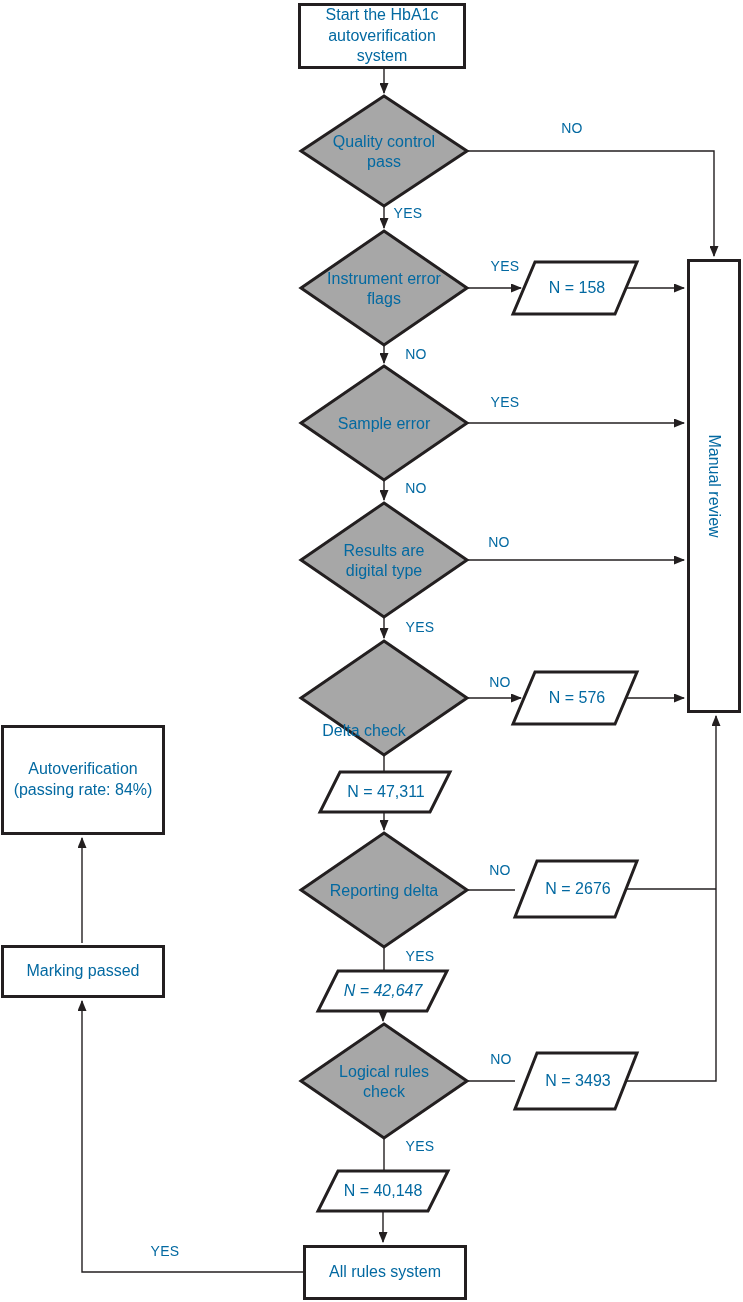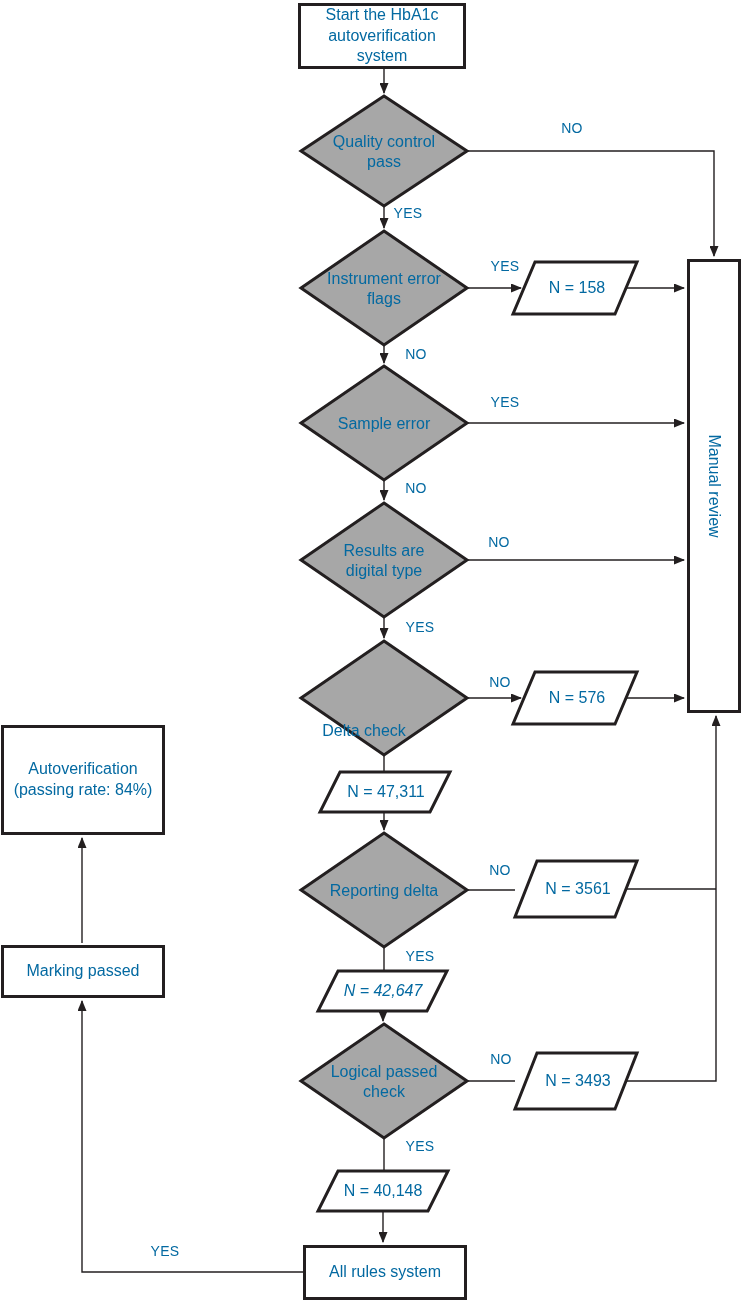--- a/index.html
+++ b/index.html
@@ -108,27 +108,27 @@
 
   <div class="lbl" style="left:384px;top:152px;width:150px;">Quality control
 pass</div>
   <div class="lbl" style="left:384px;top:289px;width:160px;">Instrument error
 flags</div>
   <div class="lbl" style="left:384px;top:424px;width:160px;">Sample error</div>
   <div class="lbl" style="left:384px;top:561px;width:150px;">Results are
 digital type</div>
   <div class="lbl" style="left:364px;top:699px;width:160px;margin-top:32px;">Delta check</div>
   <div class="lbl" style="left:384px;top:891px;width:170px;">Reporting delta</div>
-  <div class="lbl" style="left:384px;top:1082px;width:150px;">Logical passed
+  <div class="lbl" style="left:384px;top:1082px;width:150px;">Logical rules
 check</div>
 
   <div class="lbl" style="left:577px;top:288px;">N = 158</div>
   <div class="lbl" style="left:577px;top:698px;">N = 576</div>
   <div class="lbl" style="left:386px;top:792px;">N = 47,311</div>
-  <div class="lbl" style="left:578px;top:889px;">N = 3561</div>
+  <div class="lbl" style="left:578px;top:889px;">N = 2676</div>
   <div class="lbl" style="left:383px;top:991px;font-style:italic;">N = 42,647</div>
   <div class="lbl" style="left:578px;top:1081px;">N = 3493</div>
   <div class="lbl" style="left:383px;top:1191px;">N = 40,148</div>
 
 
   <div class="lbl edge-lbl" style="left:572px;top:129px;">NO</div>
   <div class="lbl edge-lbl" style="left:408px;top:214px;">YES</div>
   <div class="lbl edge-lbl" style="left:505px;top:267px;">YES</div>
   <div class="lbl edge-lbl" style="left:416px;top:355px;">NO</div>
   <div class="lbl edge-lbl" style="left:505px;top:403px;">YES</div>

